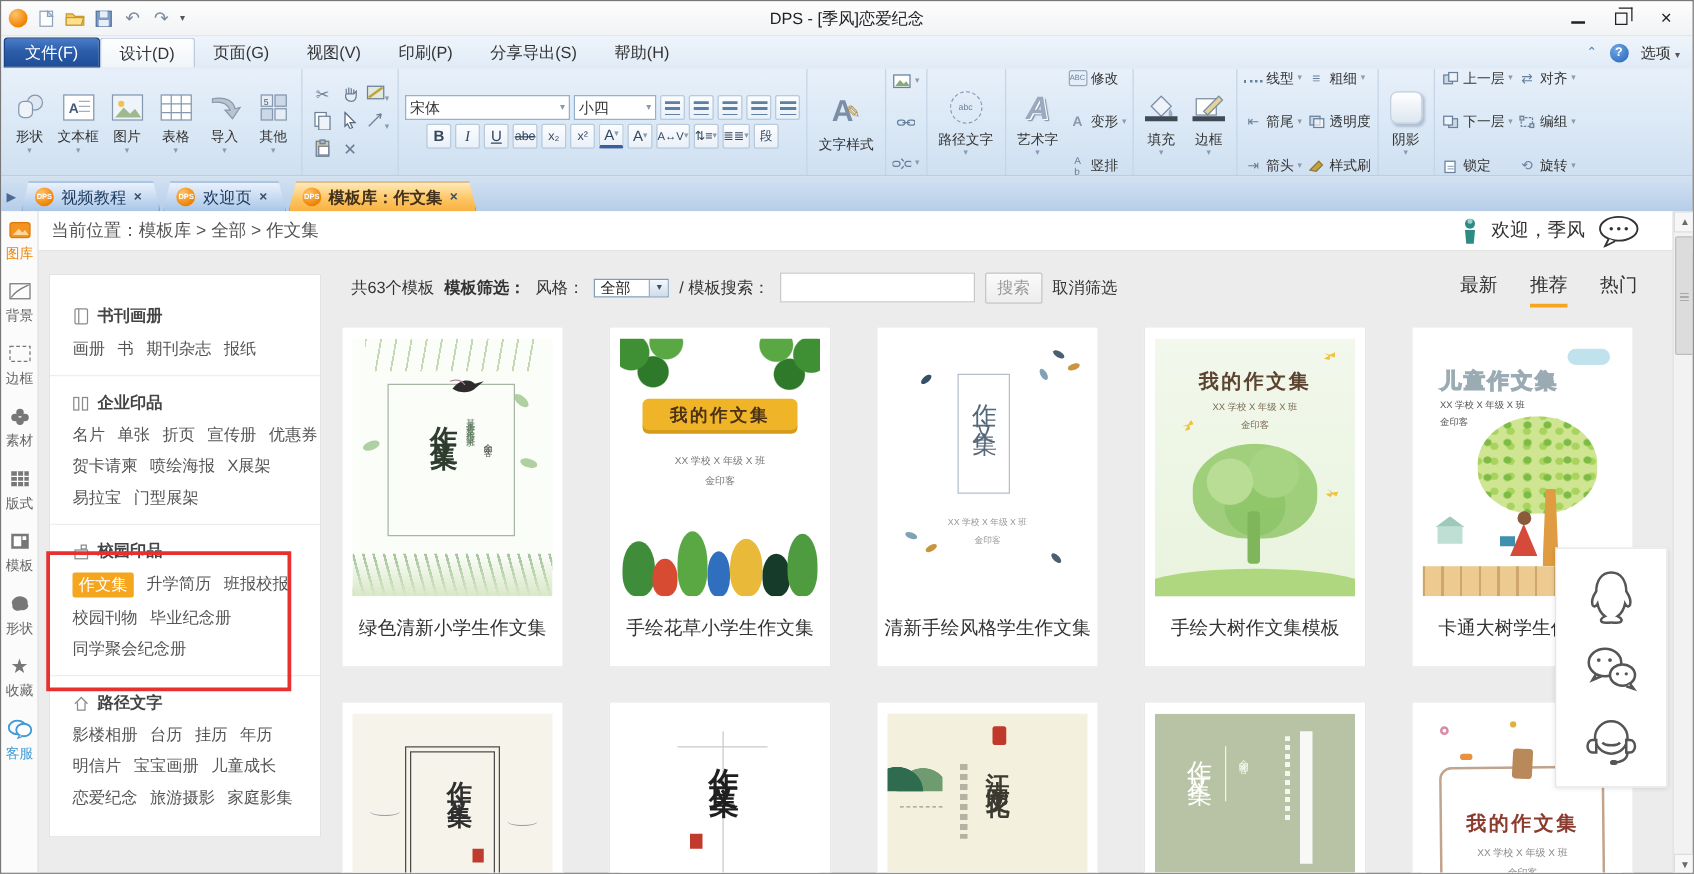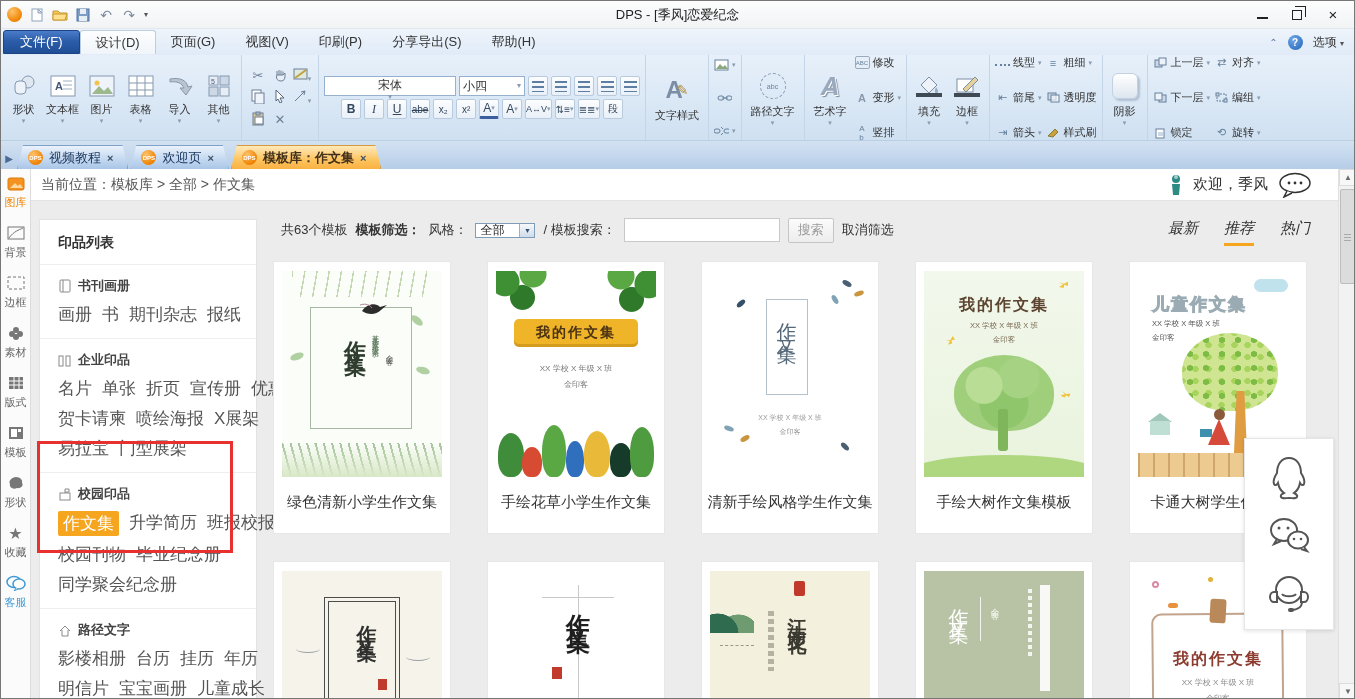--- a/index.html
+++ b/index.html
@@ -92,37 +92,37 @@
 
   .mainbg{ position:absolute; left:30px; top:32px; right:18px; bottom:0; background:#ececec; overflow:hidden; }
 
   
   .sidepanel{ position:absolute; left:8px; top:18px; width:218px; background:#fff; border:1px solid #e2e2e2; padding:12px 0 10px 0; }
   .sp-title{ font-size:14px; font-weight:bold; color:#333; padding:2px 0 12px 18px; border-bottom:1px solid #eee; }
   .spsec{ padding:12px 12px 12px 18px; border-bottom:1px solid #eee; }
   .spsec:last-child{ border-bottom:none; }
   .spsec-h{ display:flex; align-items:center; gap:6px; font-size:13px; font-weight:bold; color:#444; margin-bottom:8px; }
   .spsec-h .sic{ width:14px; height:14px; display:inline-flex; align-items:center; justify-content:center; color:#8a8a8a; font-size:12px; }
-  .sprow{ display:flex; flex-wrap:nowrap; gap:10px; font-size:17px; color:#555; margin-top:7px; white-space:nowrap; }
+  .sprow{ display:flex; flex-wrap:nowrap; gap:10px; font-size:13px; color:#555; margin-top:7px; white-space:nowrap; }
   .splink{ cursor:pointer; }
   .chip{ background:#f6a51f; color:#fff; padding:1px 5px; border-radius:2px; }
   .redbox{ position:absolute; left:6px; top:240px; width:196px; height:112px; border:3px solid #e8312f; pointer-events:none; z-index:5; }
 
   
   .filterrow{ position:absolute; left:250px; top:16px; height:26px; display:flex; align-items:center; gap:8px; font-size:13px; color:#333; }
   .fbold{ font-weight:bold; }
   .fselect{ width:60px; height:15px; background:#fff; border:1px solid #7f9db9; display:flex; align-items:center; }
   .fselect .sv{ flex:1; padding-left:4px; font-size:12px; color:#222; }
   .fselect .sb{ width:15px; height:100%; background:linear-gradient(#f5f8fb,#cfdceb); border-left:1px solid #9ab1c8; font-size:7px;
     color:#33506e; display:flex; align-items:center; justify-content:center; }
   .finput{ width:156px; height:24px; background:#fff; border:1px solid #c9c9c9; }
   .fbtn{ height:25px; padding:0 9px; background:linear-gradient(#fbfbfb,#ededed); border:1px solid #c6c6c6; border-radius:2px;
     font-size:13px; color:#9a9a9a; display:flex; align-items:center; }
   .fcancel{ color:#333; }
-  .sortnav{ position:absolute; right:28px; top:18px; display:flex; gap:26px; font-size:15px; color:#333;font-style:italic; }
+  .sortnav{ position:absolute; right:28px; top:18px; display:flex; gap:26px; font-size:15px; color:#333; }
   .sortitem{ padding-bottom:5px; }
   .sortitem.active{ border-bottom:3px solid #f6a51f; }
 
   
   .grid{ position:absolute; left:242px; top:60px; width:1040px; display:grid; grid-template-columns:repeat(5,178px);
     column-gap:36px; row-gap:27px; }
   .card{ width:178px; height:273px; background:#fff; border:1px solid #e7e7e7; }
   .cover{ width:160px; height:206px; margin:9px auto 0 auto; position:relative; overflow:hidden; background:#fff; }
   .caption{ text-align:center; font-size:15px; color:#333; margin-top:16px; white-space:nowrap; overflow:hidden; }
   .vtext{ writing-mode:vertical-rl; text-orientation:upright; }
@@ -386,21 +386,21 @@
               <rect x="5" y="1" width="4" height="3" fill="#aab6c4" stroke="#6d7f95"></rect>
               <rect x="4" y="6" width="8" height="7" fill="#fff" stroke="#6d7f95"></rect>
             </svg></span>
         <span class="cicon">✕</span>
         <span></span>
       </div>
     </div>
 
     <div class="rgroup fontgrp">
       <div class="frow">
-        <div class="combo" style="width:132px;flex-direction:column;">
+        <div class="combo" style="width:132px;">
             <span>宋体</span>
             <span class="da">▾</span>
           </div>
         <div class="combo" style="width:66px;">
             <span>小四</span>
             <span class="da">▾</span>
           </div>
         <span class="tbtn">
             <span class="alico" style="background:repeating-linear-gradient(to bottom,#5d7fa3 0 2px,transparent 2px 5px); width:12px;"></span>
           </span>
@@ -763,21 +763,20 @@
             <circle cx="11" cy="11" r="1.4" fill="#333"></circle>
             <circle cx="17" cy="11" r="1.4" fill="#333"></circle>
             <circle cx="23" cy="11" r="1.4" fill="#333"></circle>
           </svg>
       </span>
     </div>
 
     <div class="mainbg">
 
       <div class="sidepanel">
-        <div class="sp-title">印品列表</div>
 
         <div class="spsec">
           <div class="spsec-h">
               <span class="sic">
                 <svg width="12" height="14">
                   <rect x="1" y="1" width="10" height="12" rx="1" fill="none" stroke="#8a8a8a"></rect>
                   <line x1="4" y1="1" x2="4" y2="13" stroke="#8a8a8a"></line>
                 </svg>
               </span>
               <span>书刊画册</span>

